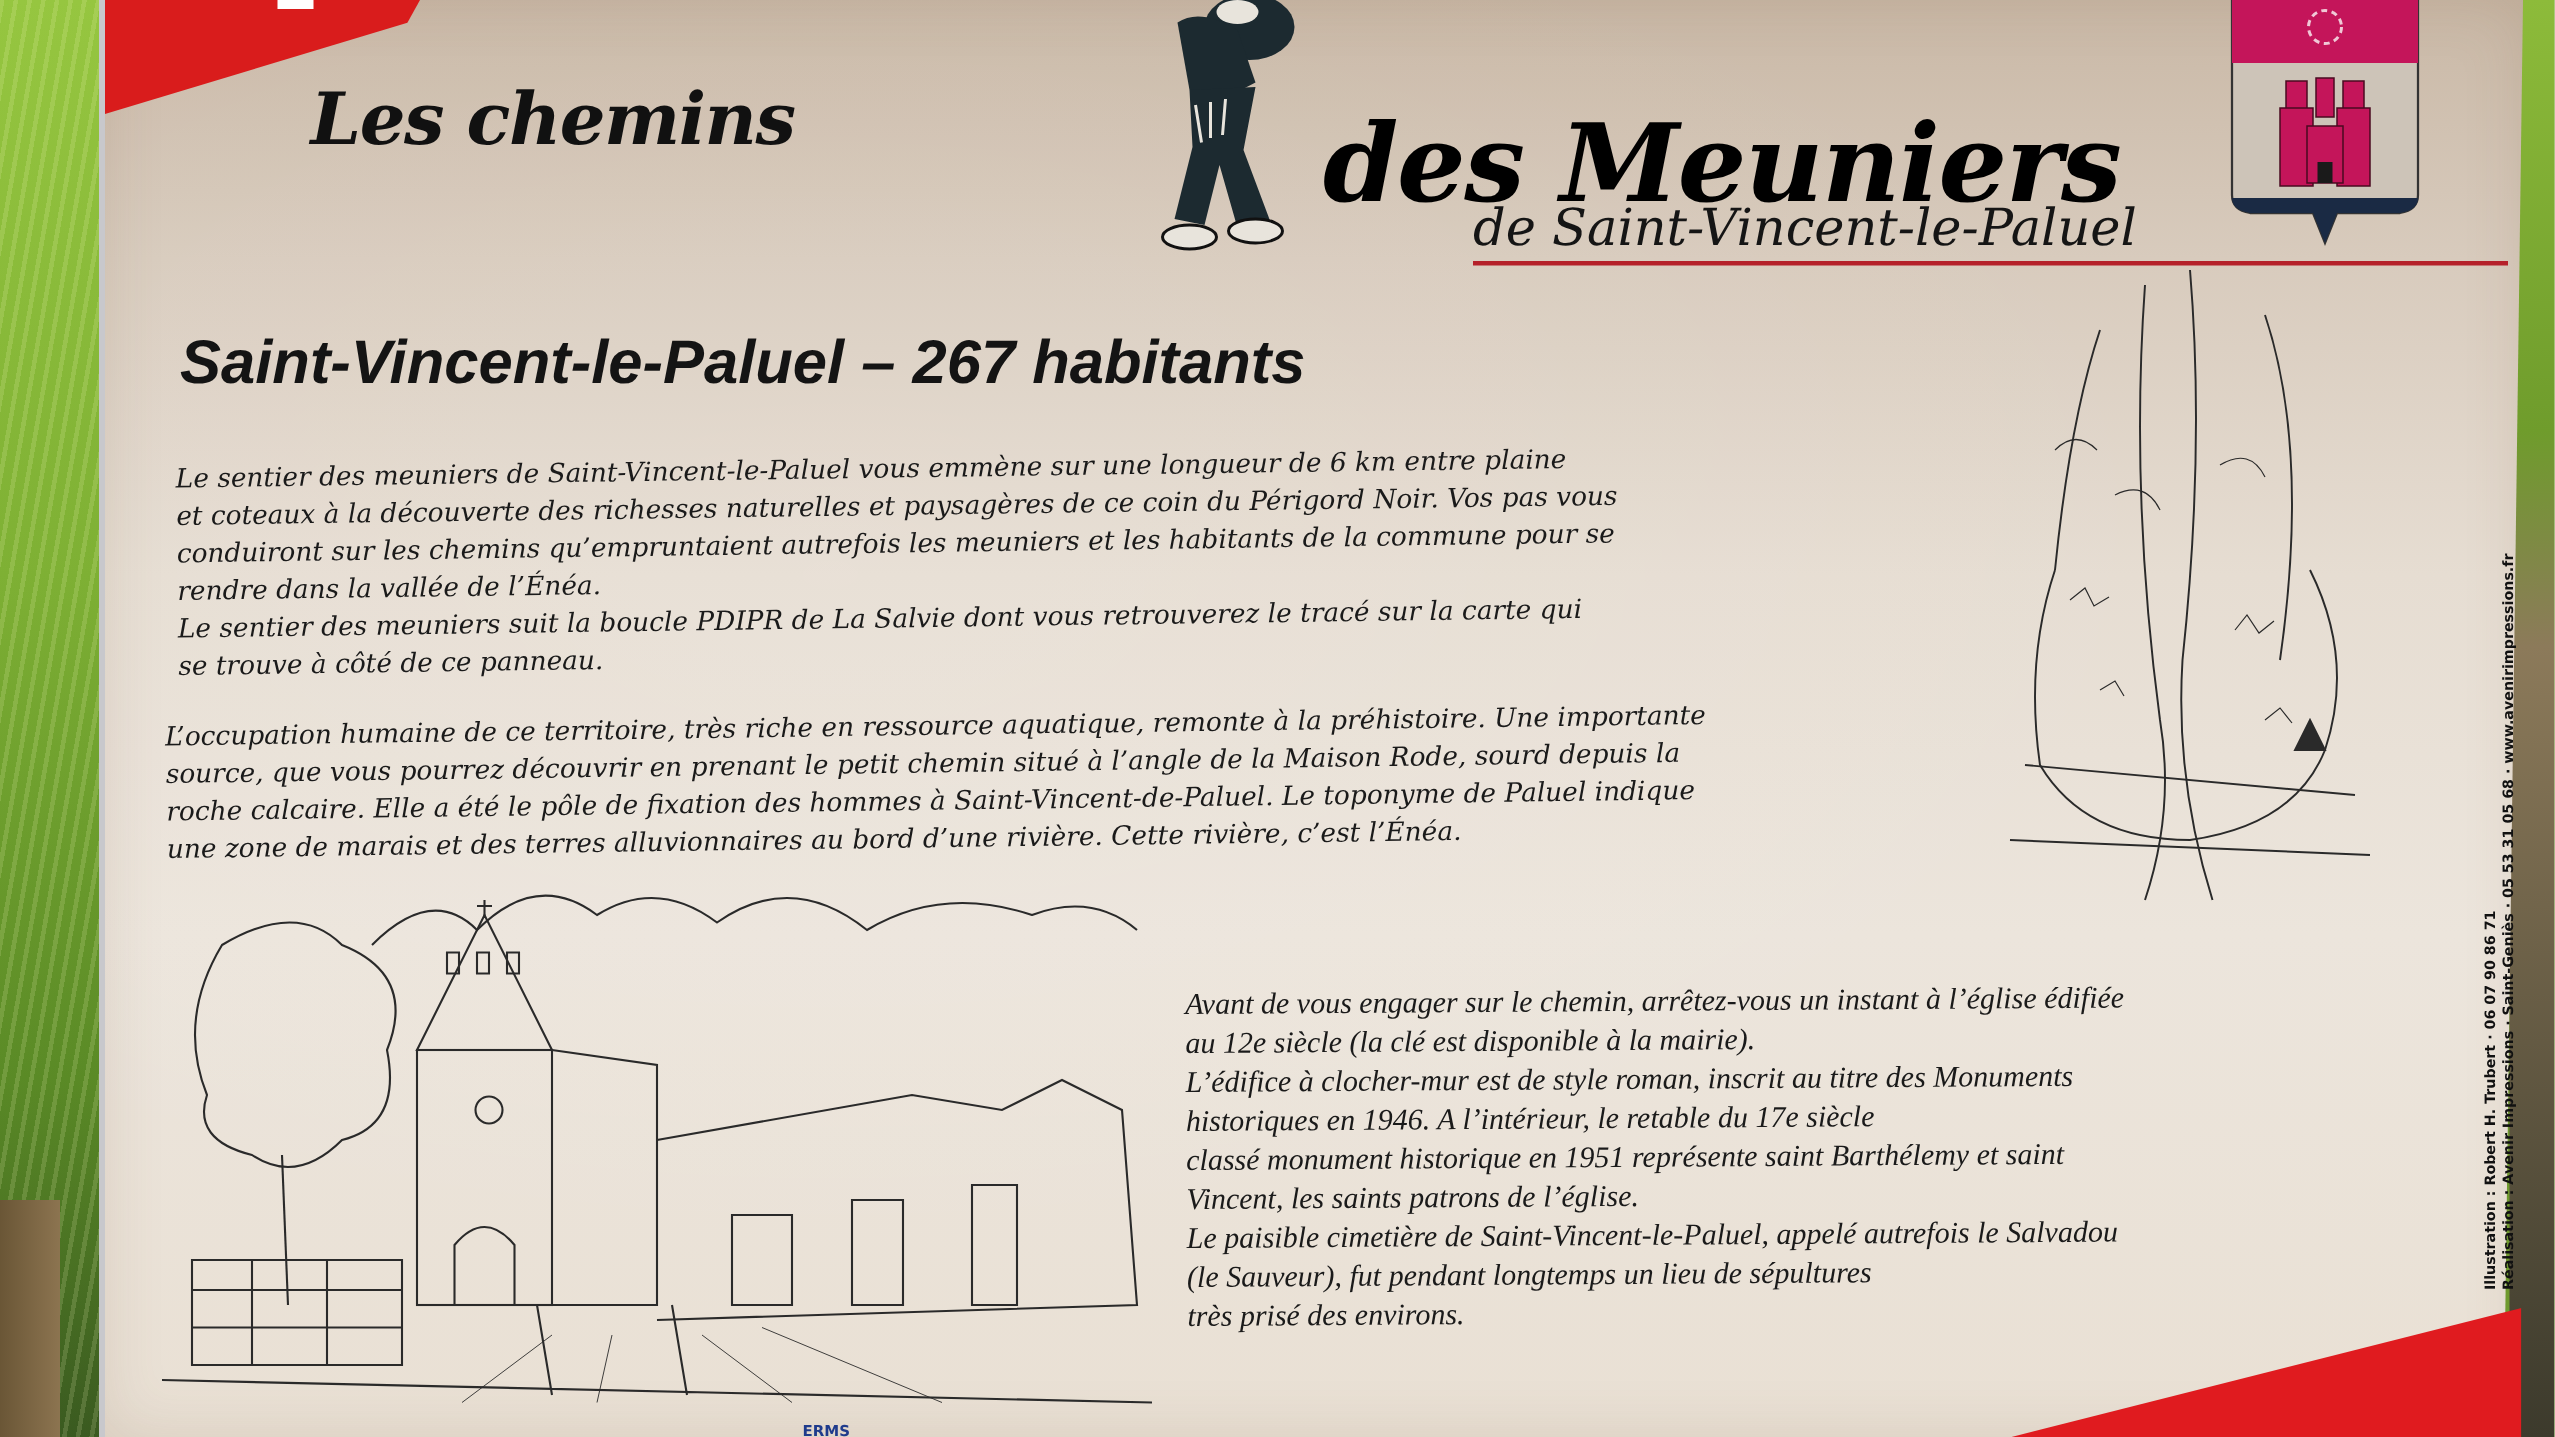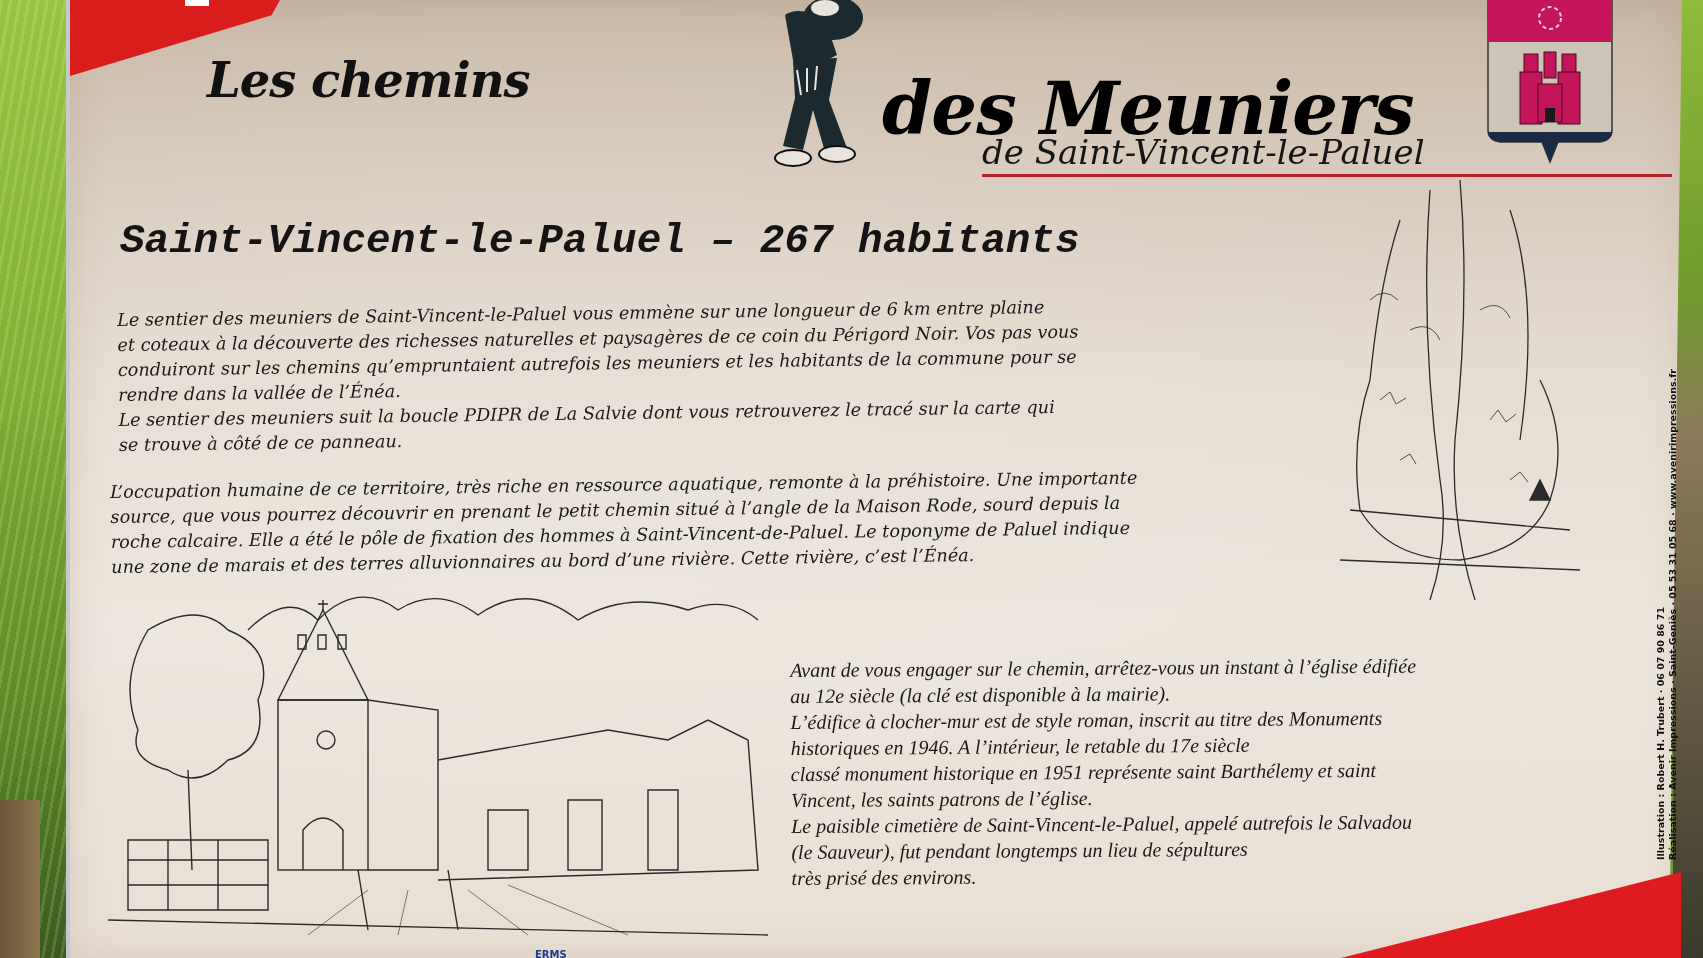--- a/index.html
+++ b/index.html
@@ -68,21 +68,21 @@
   .miller {
     position:absolute; left:755px; top:0; width:120px; height:175px;
   }
 
   .crest {
     position:absolute; left:1480px; top:0; width:140px; height:166px;
   }
 
   .village-heading {
     position:absolute; left:120px; top:218px;
-    font-family: Liberation Mono, monospace; font-weight:bold; font-style:italic;
+    font-family: Liberation Sans, sans-serif; font-weight:bold; font-style:italic;
     font-size:41px; color:#141414;
   }
 
   .para {
     position:absolute; font-family: "DejaVu Serif", serif; font-style:italic;
     color:#1a1a1a; font-size:17.6px; line-height:25px;
     transform: rotate(-0.8deg); transform-origin:left top;
   }
   .para div { white-space:nowrap; }
   .p1 { left:117px; top:308px; }

